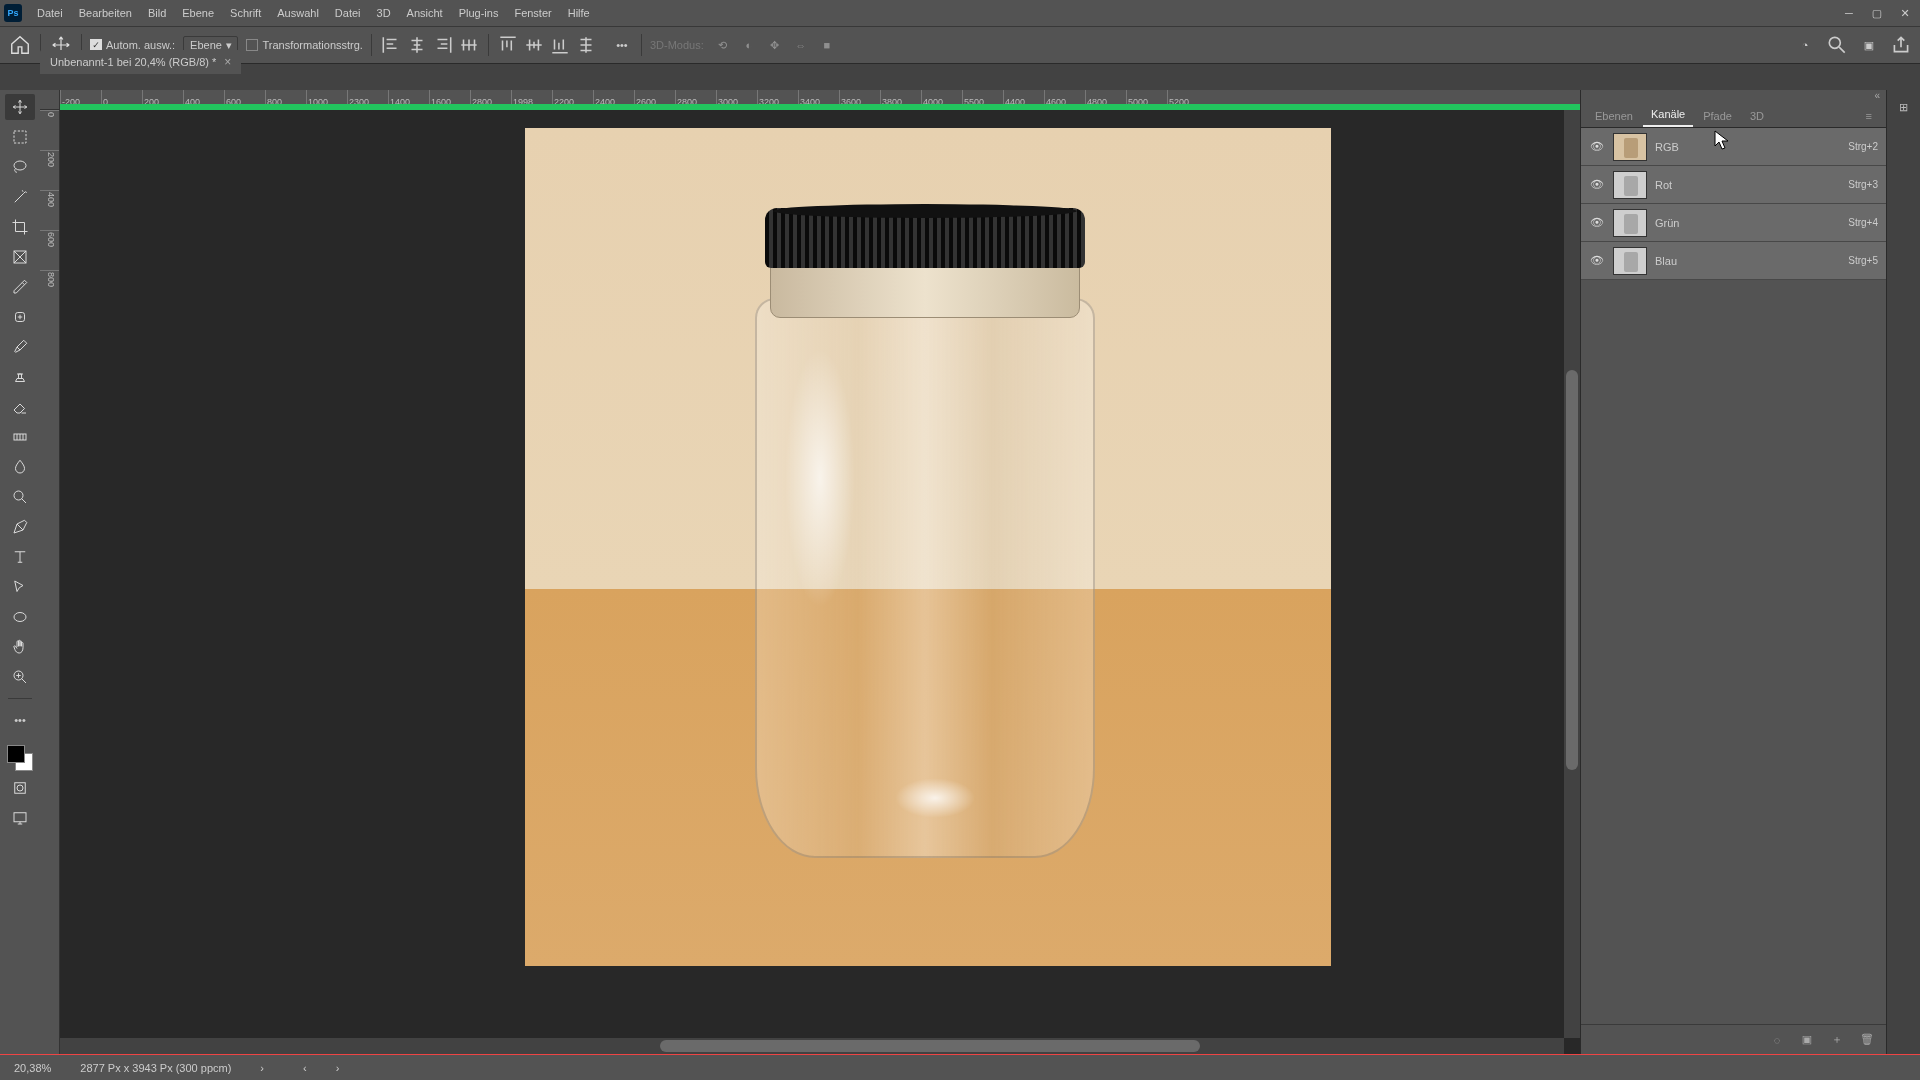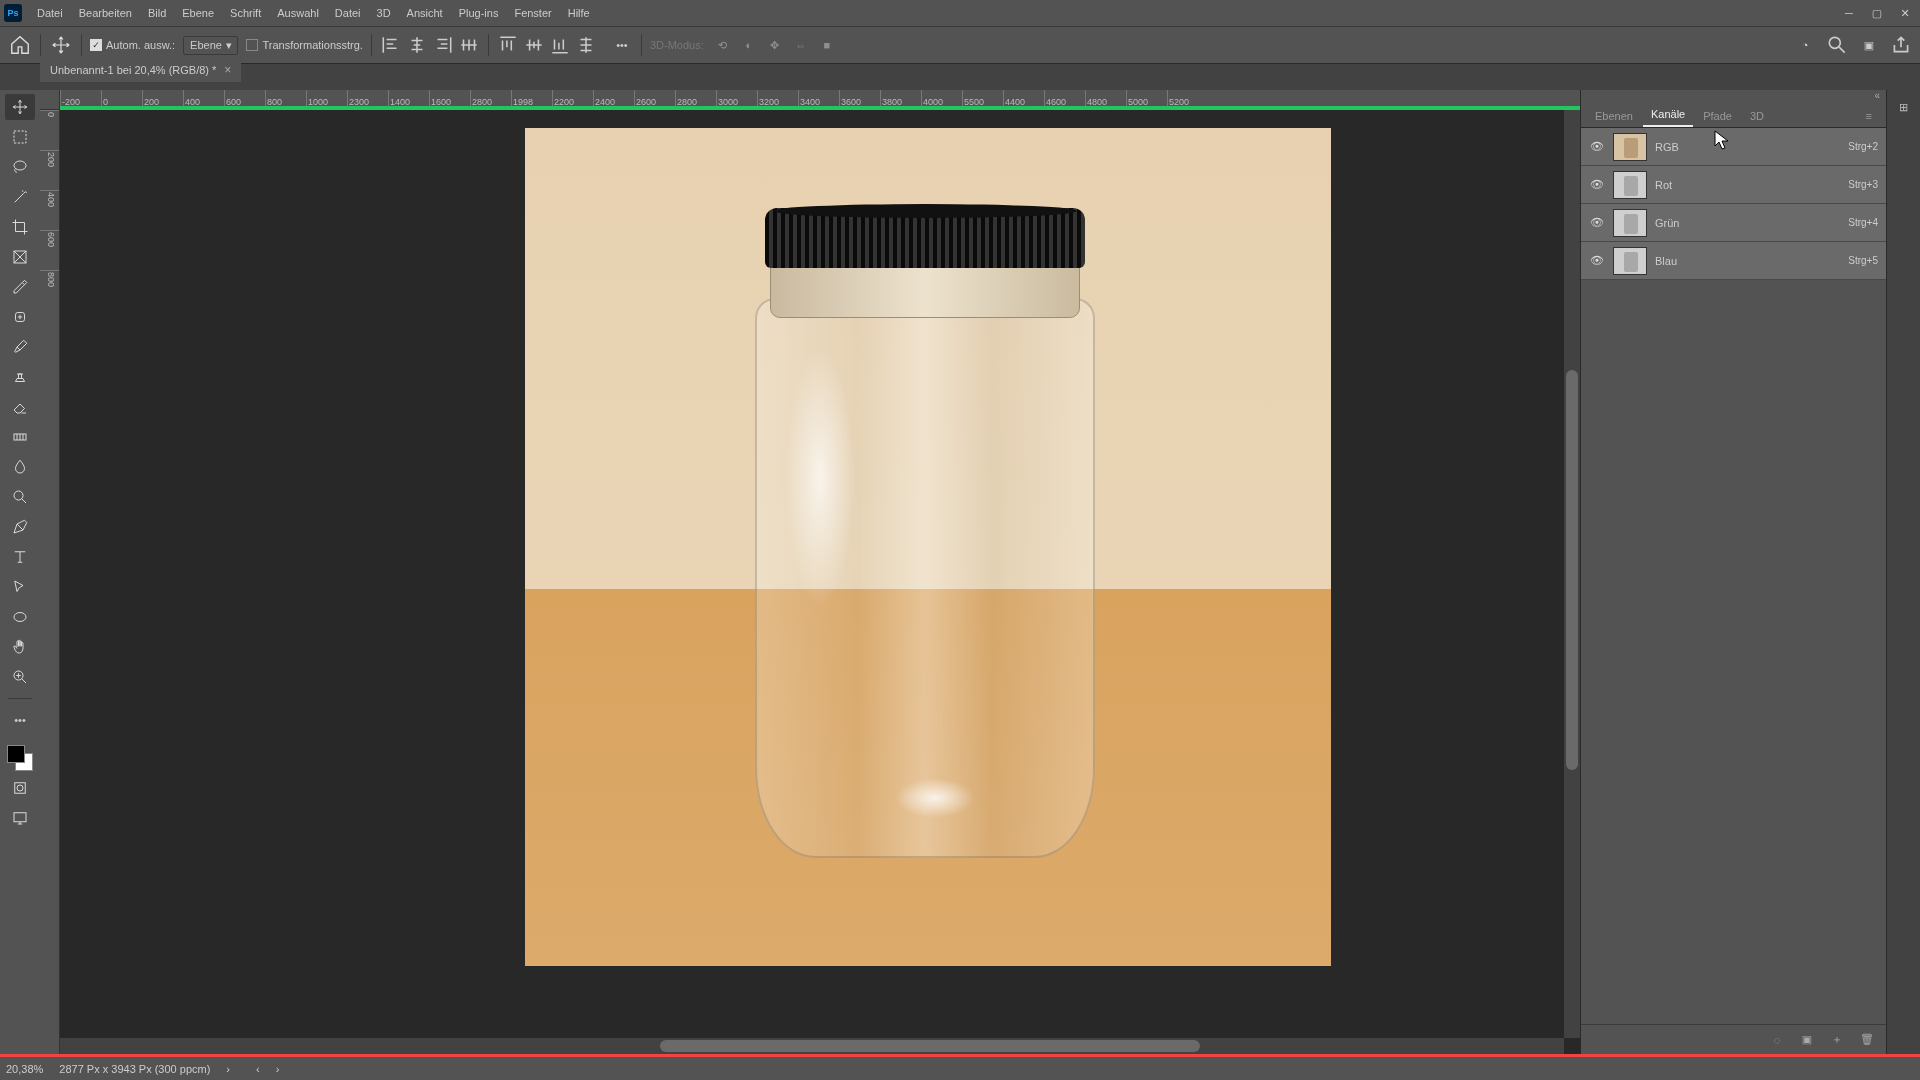--- a/index.html
+++ b/index.html
@@ -17,35 +17,35 @@
 .opt-sep{width:1px;height:22px;background:#3a3a3a}
 .opt-check{display:flex;align-items:center;gap:4px}
 .opt-check .box{width:12px;height:12px;background:#ddd;display:flex;align-items:center;justify-content:center;color:#333;font-size:9px}
 .opt-select{display:flex;align-items:center;gap:4px;border:1px solid #3a3a3a;padding:2px 6px;border-radius:2px}
 .align-group{display:flex;gap:4px}
 .align-btn{width:22px;height:22px;display:flex;align-items:center;justify-content:center}
 #opt-right{margin-left:auto;display:flex;gap:10px;align-items:center}
 #opt-right div{width:22px;height:22px;display:flex;align-items:center;justify-content:center}
 
 #doctabs{height:26px;background:#424242;display:flex;align-items:flex-end;padding-left:40px}
-.doc-tab{background:#535353;padding:5px 10px;display:flex;align-items:center;gap:8px;font-size:11px;color:#ddd;border-top-left-radius:2px;border-top-right-radius:2px;margin-bottom:8px}
+.doc-tab{background:#535353;padding:5px 10px;display:flex;align-items:center;gap:8px;font-size:11px;color:#ddd;border-top-left-radius:2px;border-top-right-radius:2px;margin-bottom:16px}
 .doc-tab .close{color:#aaa;font-size:12px}
 
 #main{position:absolute;top:90px;bottom:26px;left:0;right:0;display:flex}
 
 #toolbar{width:40px;background:#535353;display:flex;flex-direction:column;align-items:center;padding-top:4px;gap:4px}
 .tool{width:30px;height:26px;display:flex;align-items:center;justify-content:center;border-radius:2px;position:relative}
 .tool.active{background:#3a3a3a}
 .tool svg{width:18px;height:18px;stroke:#ddd;fill:none;stroke-width:1.3}
 #color-swatch{width:26px;height:26px;position:relative;margin-top:8px}
 #color-swatch .bg{width:18px;height:18px;background:#fff;border:1px solid #888;position:absolute;right:0;bottom:0}
 #color-swatch .fg{width:18px;height:18px;background:#000;border:1px solid #888;position:absolute;left:0;top:0}
 
 #canvas-wrap{flex:1;background:#282828;position:relative;overflow:hidden}
-#ruler-h{position:absolute;top:0;left:20px;right:0;height:20px;background:#535353;border-bottom:4px solid #22c55e;display:flex;overflow:hidden}
+#ruler-h{position:absolute;top:0;left:20px;right:0;height:20px;background:#535353;border-bottom:6px solid #22c55e;display:flex;overflow:hidden}
 #ruler-h .tick{width:41px;flex-shrink:0;font-size:9px;color:#bbb;padding-left:1px;border-left:1px solid #777;height:100%;padding-top:7px}
 #ruler-v{position:absolute;top:20px;left:0;bottom:0;width:20px;background:#535353;border-right:1px solid #333;display:flex;flex-direction:column}
 #ruler-v .vtick{height:40px;font-size:9px;color:#bbb;border-top:1px solid #777;writing-mode:vertical-lr;padding-top:1px;padding-left:6px}
 #ruler-corner{position:absolute;top:0;left:0;width:20px;height:20px;background:#535353;border-right:1px solid #333;border-bottom:1px solid #333}
 #canvas{position:absolute;top:38px;left:485px;width:806px;height:838px;background:#e8d4b8}
 #jar-img{width:100%;height:100%;position:relative;overflow:hidden}
 
 .wood-bg{position:absolute;inset:0;background:linear-gradient(180deg,#e7d1b0 0%,#e9d5b5 55%,#d9a35e 55%,#dcaa6b 100%)}
 .jar-body{position:absolute;left:230px;top:170px;width:340px;height:560px;background:linear-gradient(90deg,rgba(255,255,255,0.25),rgba(220,210,195,0.15) 30%,rgba(255,255,255,0.35) 50%,rgba(200,190,175,0.15) 70%,rgba(255,255,255,0.25));border-radius:20px 20px 60px 60px/20px 20px 90px 90px;border:2px solid rgba(120,110,95,0.35)}
 .jar-neck{position:absolute;left:245px;top:130px;width:310px;height:60px;background:linear-gradient(90deg,#c9b99f,#ede2cd,#cabb9f);border-radius:10px;border:1px solid #9c8d75}
@@ -73,21 +73,21 @@
 .channel-row .thumb.gray{background:#cfcfcf}
 .channel-row .thumb.gray::after{background:#a8a8a8}
 .channel-row .name{flex:0 0 auto}
 .channel-row .shortcut{margin-left:auto;color:#ccc;font-size:10px}
 #panel-bottom-icons{margin-top:auto;height:30px;display:flex;justify-content:flex-end;align-items:center;gap:12px;padding:0 10px;border-top:1px solid #3a3a3a}
 #panel-bottom-icons div{width:18px;height:18px;display:flex;align-items:center;justify-content:center;color:#aaa}
 
 #rightstrip{width:34px;background:#424242;display:flex;flex-direction:column;align-items:center;padding-top:6px;gap:14px;border-left:1px solid #2a2a2a}
 #rightstrip div{width:22px;height:22px;display:flex;align-items:center;justify-content:center;color:#bbb}
 
-#statusbar{position:absolute;bottom:0;left:0;right:0;height:26px;background:#535353;border-top:3px solid #ef4444;display:flex;align-items:center;padding:0 6px;gap:16px;font-size:11px;color:#ccc}
+#statusbar{position:absolute;bottom:0;left:0;right:0;height:26px;background:#535353;border-top:1px solid #ef4444;display:flex;align-items:center;padding:0 14px;gap:29px;font-size:11px;color:#ccc}
 #cursor{position:absolute;left:1714px;top:130px;width:16px;height:22px;pointer-events:none;z-index:999}
 </style>
 </head>
 <body>
 
 <div id="titlebar">
   <div id="app-icon">Ps</div>
   <div id="menu">
     <span>Datei</span>
     <span>Bearbeiten</span>

